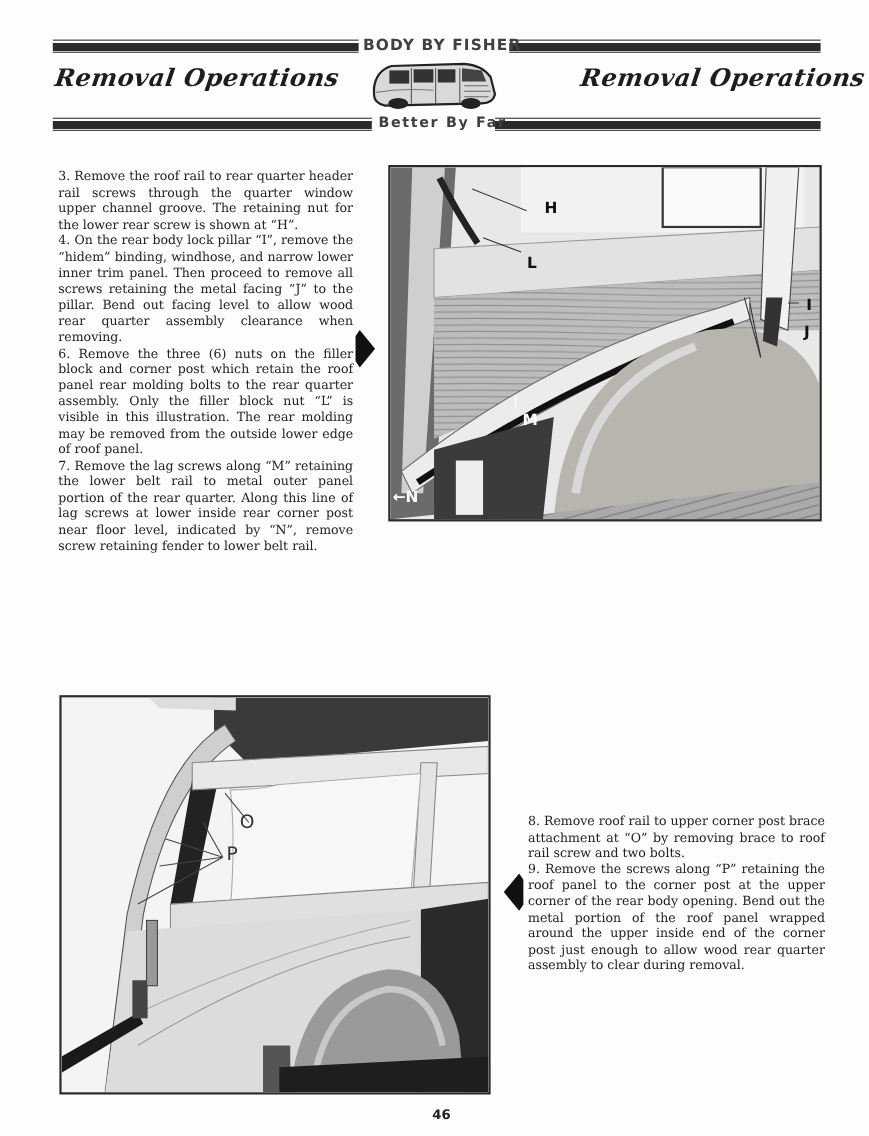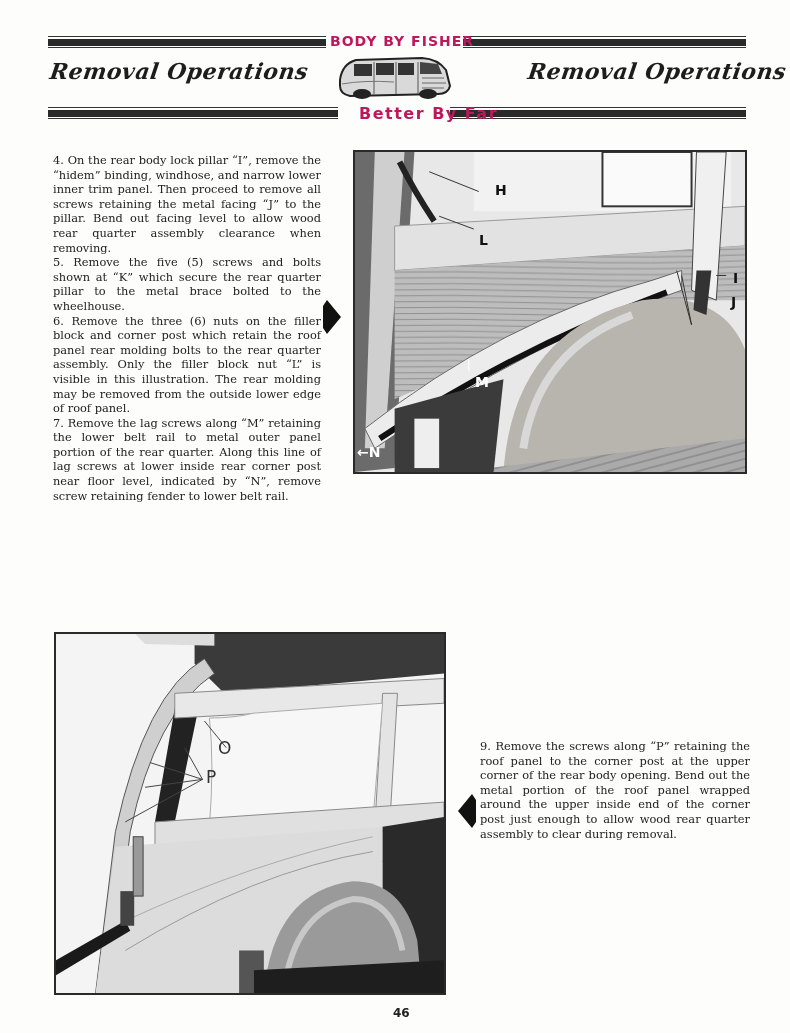--- a/index.html
+++ b/index.html
@@ -12,24 +12,24 @@
     border-top: 1px solid #333; border-bottom: 1px solid #333;
     background: linear-gradient(#fdfdfb 0 2px, #2a2a2a 2px 9px, #fdfdfb 9px 10px);
   }
   .rule.r1 { left: 48px; top: 36px; width: 278px; }
   .rule.r2 { left: 463px; top: 36px; width: 283px; }
   .rule.r3 { left: 48px; top: 107px; width: 290px; }
   .rule.r4 { left: 450px; top: 107px; width: 296px; }
 
   .brand {
     position: absolute; font-family: "DejaVu Sans", sans-serif; font-weight: bold;
-    letter-spacing: 1px; color: #be185d; white-space: nowrap;
+    letter-spacing: 1px; color: #404040; white-space: nowrap;
   }
   .brand.top { left: 330px; top: 33px; font-size: 14px; }
-  .brand.bottom { left: 359px; top: 104px; font-size: 16px; letter-spacing: 1.5px; }
+  .brand.bottom { left: 344px; top: 104px; font-size: 13px; letter-spacing: 1.5px; }
 
   .script {
     position: absolute; top: 58px; font-family: "DejaVu Serif", serif; font-style: italic;
     font-weight: bold; font-size: 22px; color: #1d1d1d; letter-spacing: 0.5px;
     transform: skewX(-8deg);
   }
   .script.left { left: 50px; }
   .script.right { left: 528px; }
 
   .car-logo { position: absolute; left: 334px; top: 50px; width: 120px; height: 52px; }
@@ -86,22 +86,22 @@
     <line x1="62" y1="12" x2="62" y2="44" stroke="#555" stroke-width="1"></line>
     <line x1="84" y1="12" x2="84" y2="44" stroke="#555" stroke-width="1"></line>
     <path d="M88 28 L110 28 M88 33 L112 33 M88 38 L110 38" stroke="#666" stroke-width="1"></path>
     <ellipse cx="28" cy="44" rx="9" ry="5" fill="#222"></ellipse>
     <ellipse cx="94" cy="44" rx="9" ry="5" fill="#222"></ellipse>
     <path d="M8 34 Q30 30 60 32" stroke="#777" fill="none"></path>
   </svg>
 </div>
 
 <div class="text-block left">
+  <p class="para"><span>3.</span> <span>Remove the roof rail to rear quarter header rail screws through the quarter window upper channel groove. The retaining nut for the lower rear screw is shown at “H”.</span></p>
   <p class="para"><span>4.</span> <span>On the rear body lock pillar “I”, remove the “hidem” binding, windhose, and narrow lower inner trim panel. Then proceed to remove all screws retaining the metal facing “J” to the pillar. Bend out facing level to allow wood rear quarter assembly clearance when removing.</span></p>
-  <p class="para"><span>5.</span> <span>Remove the five (5) screws and bolts shown at “K” which secure the rear quarter pillar to the metal brace bolted to the wheelhouse.</span></p>
   <p class="para"><span>6.</span> <span>Remove the three (6) nuts on the filler block and corner post which retain the roof panel rear molding bolts to the rear quarter assembly. Only the filler block nut “L” is visible in this illustration. The rear molding may be removed from the outside lower edge of roof panel.</span></p>
   <p class="para"><span>7.</span> <span>Remove the lag screws along “M” retaining the lower belt rail to metal outer panel portion of the rear quarter. Along this line of lag screws at lower inside rear corner post near floor level, indicated by “N”, remove screw retaining fender to lower belt rail.</span></p>
 </div>
 
 <div class="pointer-arrow right-pointing">
   <svg viewBox="0 0 18 34" width="18" height="34">
       <path d="M0 6 L4 0 L18 17 L4 34 L0 28 Z" fill="#111"></path>
     </svg>
 </div>
 
@@ -202,16 +202,17 @@
   <span class="callout thin" style="left:150px;top:133px;">P</span>
 </div>
 
 <div class="pointer-arrow left-pointing">
   <svg viewBox="0 0 18 34" width="18" height="34">
       <path d="M18 6 L14 0 L0 17 L14 34 L18 28 Z" fill="#111"></path>
     </svg>
 </div>
 
 <div class="text-block right">
+  <p class="para"><span>8.</span> <span>Remove roof rail to upper corner post brace attachment at “O” by removing brace to roof rail screw and two bolts.</span></p>
   <p class="para"><span>9.</span> <span>Remove the screws along “P” retaining the roof panel to the corner post at the upper corner of the rear body opening. Bend out the metal portion of the roof panel wrapped around the upper inside end of the corner post just enough to allow wood rear quarter assembly to clear during removal.</span></p>
 </div>
 
 <div class="page-number">46</div>
 
 </body></html>

